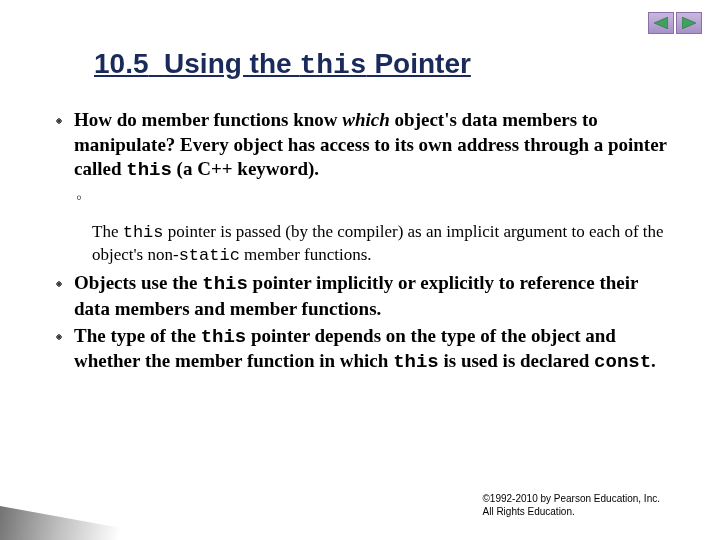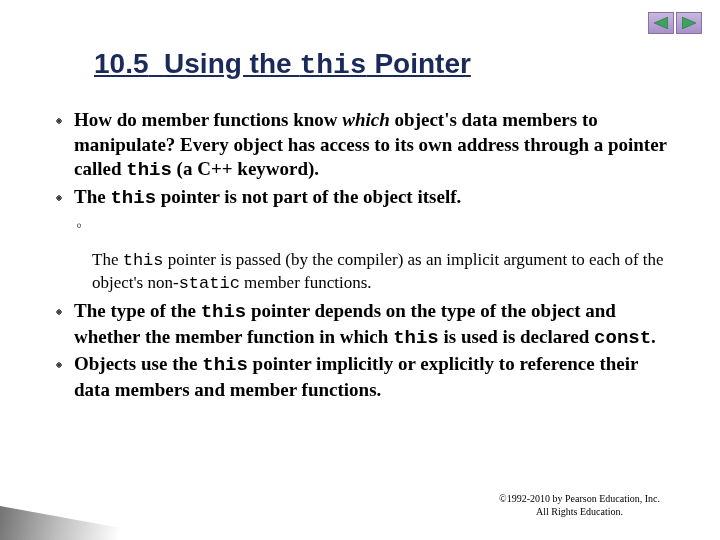--- a/index.html
+++ b/index.html
@@ -82,23 +82,22 @@
     padding-top: 2px;
   }
   .sub-body { flex: 1; margin-top: 36px; }
   .code { font-family: 'Courier New', monospace; }
   .italic { font-style: italic; }
   .copyright {
     position: absolute;
     bottom: 22px;
     right: 60px;
     font-size: 10px;
-    font-family: Liberation Serif, serif;
+    font-family: Liberation Sans, sans-serif;
     color: #000;
-    text-align: center;
     line-height: 1.3;
   }
   .corner-shadow {
     position: absolute;
     left: 0;
     bottom: 0;
     width: 150px;
     height: 34px;
     background: linear-gradient(100deg, rgba(0,0,0,0.55) 0%, rgba(0,0,0,0.25) 40%, rgba(0,0,0,0) 80%);
     clip-path: polygon(0 0, 100% 80%, 100% 100%, 0 100%);
@@ -128,50 +127,41 @@
 <div class="content" id="content">
     <div class="bullet">
       <div class="bullet-marker"><svg width="10" height="10" viewBox="0 0 10 10">
           <line x1="5" y1="2" x2="5" y2="8" stroke="#333" stroke-width="1.5"></line>
           <line x1="2" y1="5" x2="8" y2="5" stroke="#333" stroke-width="1.5"></line>
           <line x1="3" y1="3" x2="7" y2="7" stroke="#333" stroke-width="1"></line>
           <line x1="7" y1="3" x2="3" y2="7" stroke="#333" stroke-width="1"></line>
         </svg></div>
       <div class="bullet-body"><span>How do member functions know </span><span class="italic">which</span><span> object's data members to manipulate? Every object has access to its own address through a pointer called </span><span class="code">this</span><span> (a C++ keyword).</span></div>
     </div>
-    <div class="bullet">
-      <div class="bullet-marker"><svg width="10" height="10" viewBox="0 0 10 10">
-          <line x1="5" y1="2" x2="5" y2="8" stroke="#333" stroke-width="1.5"></line>
-          <line x1="2" y1="5" x2="8" y2="5" stroke="#333" stroke-width="1.5"></line>
-          <line x1="3" y1="3" x2="7" y2="7" stroke="#333" stroke-width="1"></line>
-          <line x1="7" y1="3" x2="3" y2="7" stroke="#333" stroke-width="1"></line>
-        </svg></div>
-      <div class="bullet-body"><span>The </span><span class="code">this</span><span> pointer is not part of the object itself.</span></div>
-    </div>
     <div class="sub-bullet">
       <div class="sub-marker">◦</div>
       <div class="sub-body"><span>The </span><span class="code">this</span><span> pointer is passed (by the compiler) as an implicit argument to each of the object's non-</span><span class="code">static</span><span> member functions.</span></div>
     </div>
     <div class="bullet">
       <div class="bullet-marker"><svg width="10" height="10" viewBox="0 0 10 10">
           <line x1="5" y1="2" x2="5" y2="8" stroke="#333" stroke-width="1.5"></line>
           <line x1="2" y1="5" x2="8" y2="5" stroke="#333" stroke-width="1.5"></line>
           <line x1="3" y1="3" x2="7" y2="7" stroke="#333" stroke-width="1"></line>
           <line x1="7" y1="3" x2="3" y2="7" stroke="#333" stroke-width="1"></line>
         </svg></div>
-      <div class="bullet-body"><span>The type of the </span><span class="code">this</span><span> pointer depends on the type of the object and whether the member function in which </span><span class="code">this</span><span> is used is declared </span><span class="code">const</span><span>.</span></div>
+      <div class="bullet-body"><span>Objects use the </span><span class="code">this</span><span> pointer implicitly or explicitly to reference their data members and member functions.</span></div>
     </div>
     <div class="bullet">
       <div class="bullet-marker"><svg width="10" height="10" viewBox="0 0 10 10">
           <line x1="5" y1="2" x2="5" y2="8" stroke="#333" stroke-width="1.5"></line>
           <line x1="2" y1="5" x2="8" y2="5" stroke="#333" stroke-width="1.5"></line>
           <line x1="3" y1="3" x2="7" y2="7" stroke="#333" stroke-width="1"></line>
           <line x1="7" y1="3" x2="3" y2="7" stroke="#333" stroke-width="1"></line>
         </svg></div>
-      <div class="bullet-body"><span>Objects use the </span><span class="code">this</span><span> pointer implicitly or explicitly to reference their data members and member functions.</span></div>
+      <div class="bullet-body"><span>The type of the </span><span class="code">this</span><span> pointer depends on the type of the object and whether the member function in which </span><span class="code">this</span><span> is used is declared </span><span class="code">const</span><span>.</span></div>
     </div>
   </div>
 
 <div class="copyright">
   <span>©1992-2010 by Pearson Education, Inc.</span><br>
   <span>All Rights Education.</span>
 </div>
 
 <div class="corner-shadow"></div>
 

